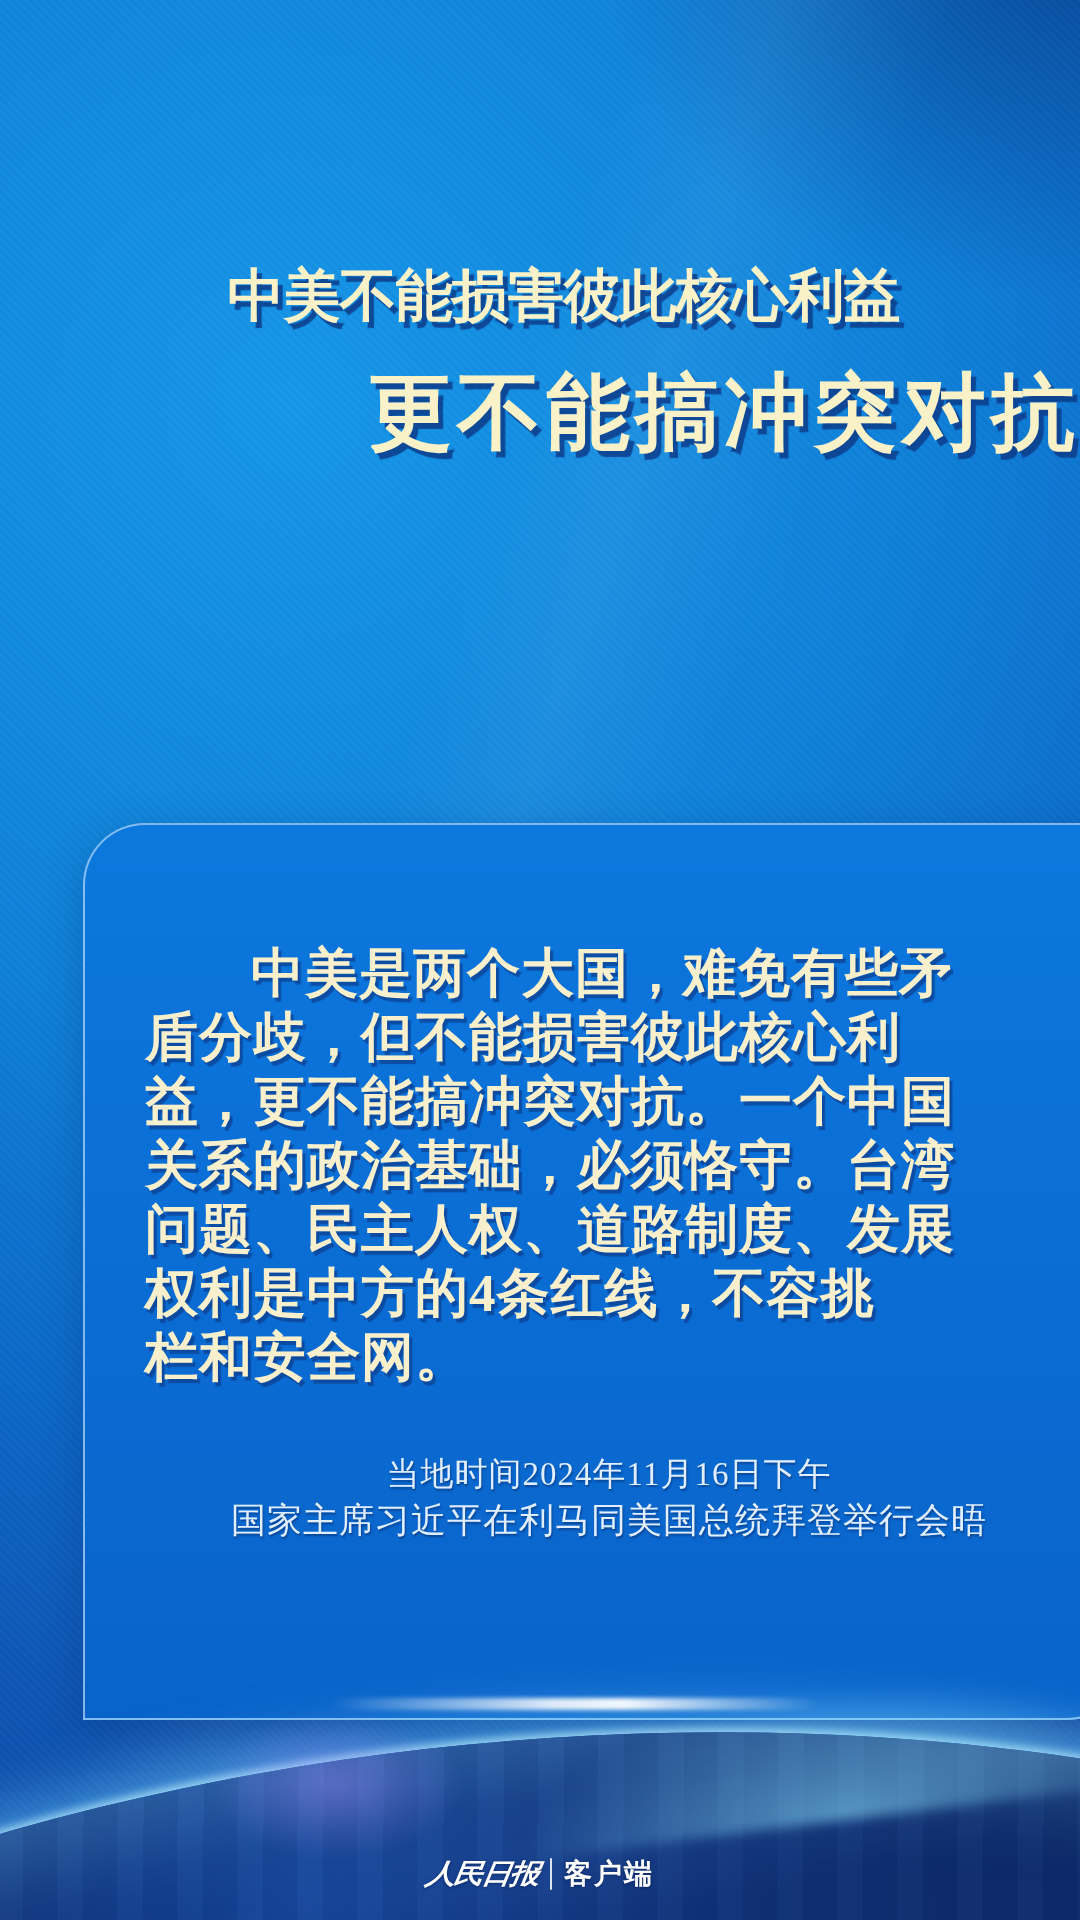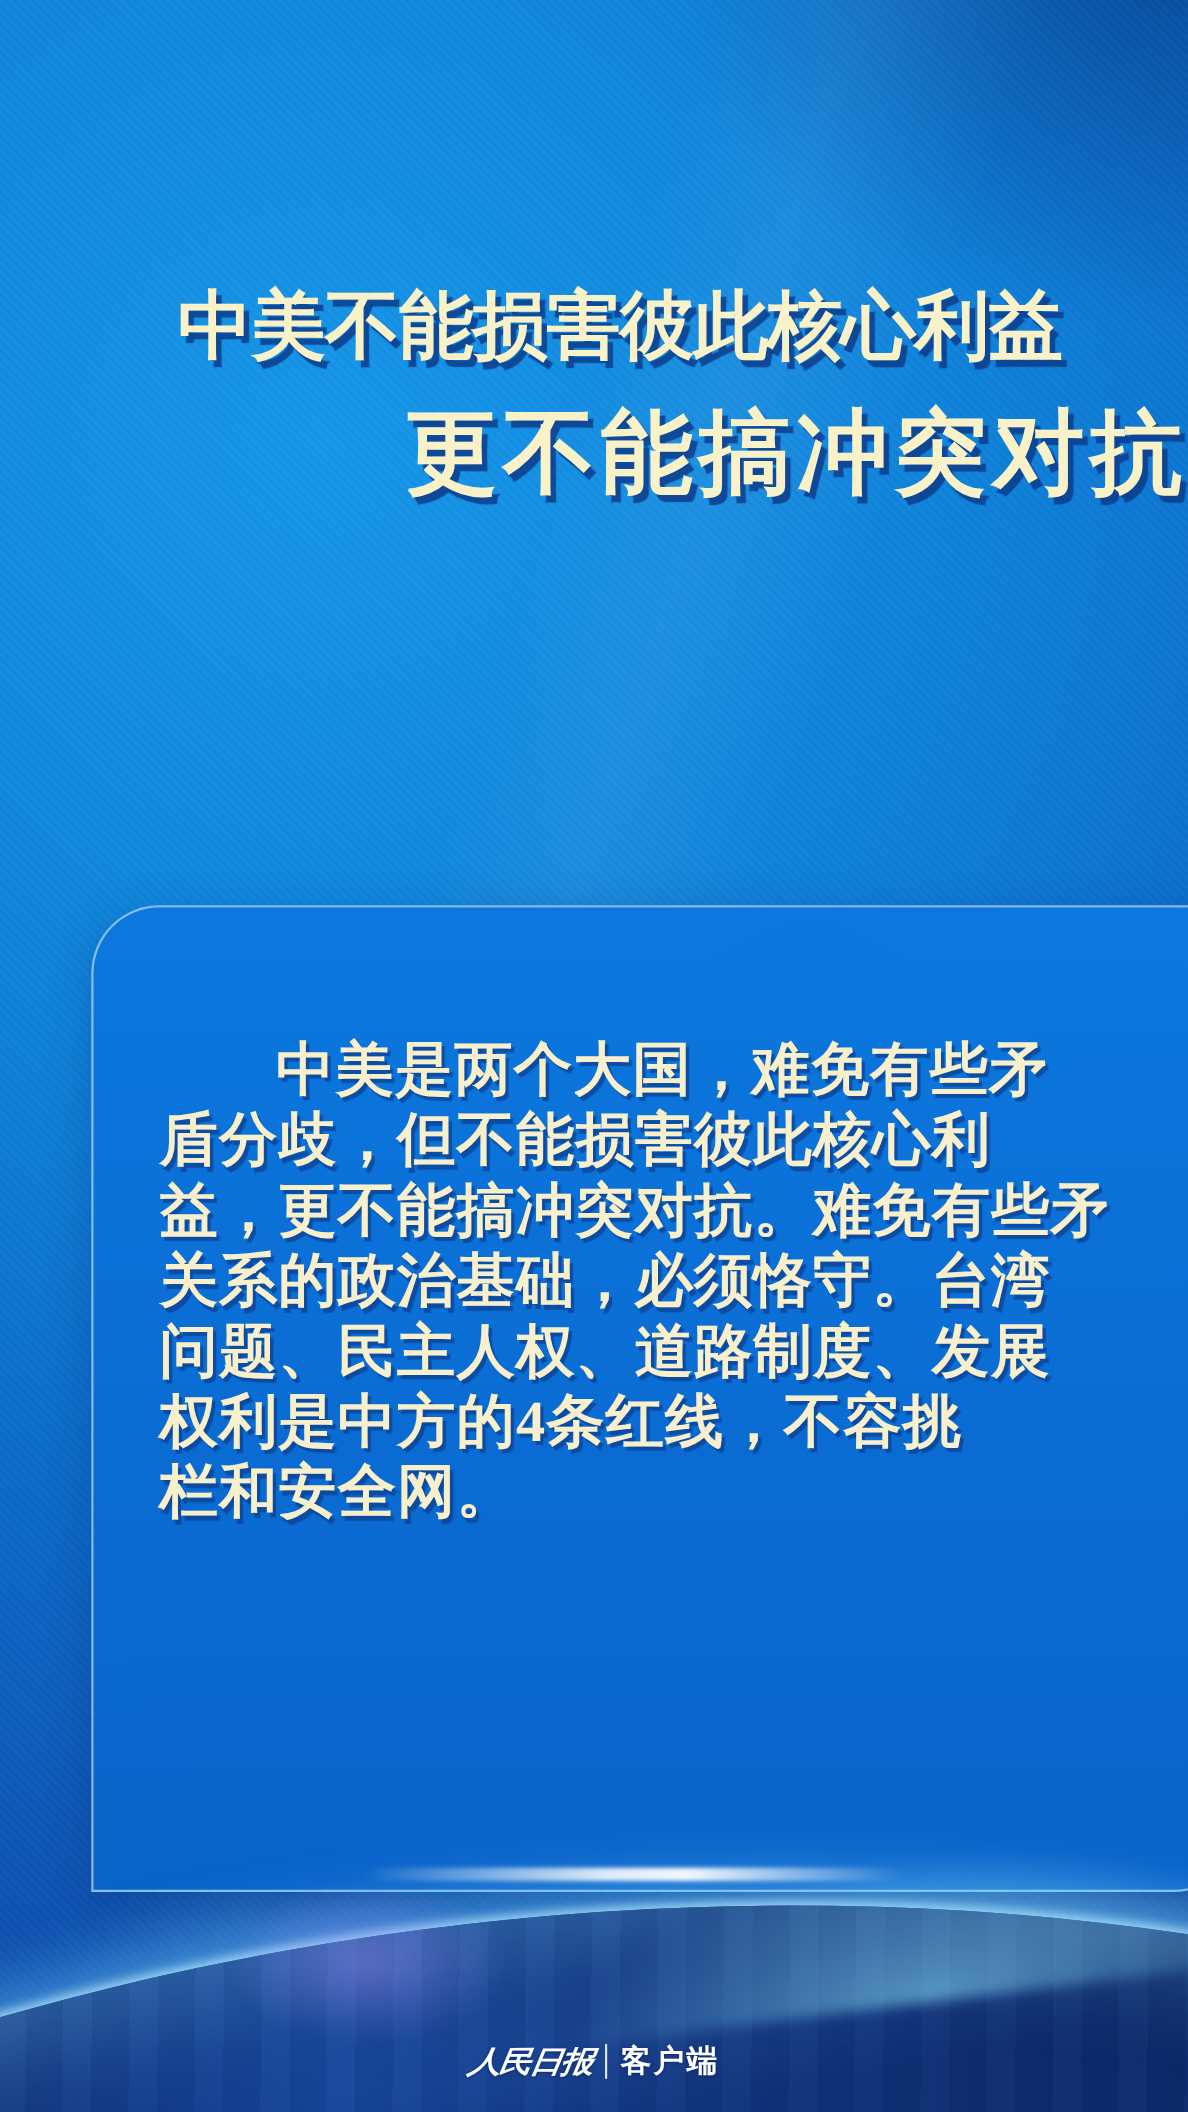--- a/index.html
+++ b/index.html
@@ -20,21 +20,21 @@
       repeating-linear-gradient(45deg, rgba(255,255,255,0.015) 0 3px, rgba(0,0,30,0.02) 3px 6px);
     pointer-events:none;
   }
 
   
   .title-block {
     position:absolute; top:236px; left:0; width:100%;
     text-align:center; color:#f9f1c8; font-weight:900;
   }
   .title-l1 {
-    font-size:68px; line-height:120px; letter-spacing:-1px; white-space:nowrap;
+    font-size:57px; line-height:120px; letter-spacing:-1px; white-space:nowrap;
     text-shadow:5px 6px 1px rgba(13,60,138,0.85);
     margin-left:47px;
   }
   .title-l2 {
     font-size:84px; line-height:114px; letter-spacing:5px; white-space:nowrap;
     text-shadow:5px 6px 1px rgba(13,60,138,0.85);
     text-align:right;
   }
 
   
@@ -128,25 +128,29 @@
 
   <div class="title-block">
     <div class="title-l1">中美不能损害彼此核心利益</div>
     <div class="title-l2">更不能搞冲突对抗</div>
   </div>
 
   <div class="quote-card">
     <div>
       <div class="q-line indent">中美是两个大国，难免有些矛</div>
       <div class="q-line">盾分歧，但不能损害彼此核心利</div>
-      <div class="q-line">益，更不能搞冲突对抗。难免有些矛</div>
+      <div class="q-line">益，更不能搞冲突对抗。一个中国</div>
       <div class="q-line">关系的政治基础，必须恪守。台湾</div>
       <div class="q-line">问题、民主人权、道路制度、发展</div>
       <div class="q-line">权利是中方的4条红线，不容挑</div>
       <div class="q-line">栏和安全网。</div>
+    </div>
+    <div class="attribution">
+      <div class="attr-l1">当地时间2024年11月16日下午</div>
+      <div class="attr-l2">国家主席习近平在利马同美国总统拜登举行会晤</div>
     </div>
   </div>
 
   <div class="earth">
     <div class="earth-swirls"></div>
   </div>
   <div class="arc-glow"></div>
   <div class="violet-flare"></div>
   <div class="glare-streak"></div>
 

